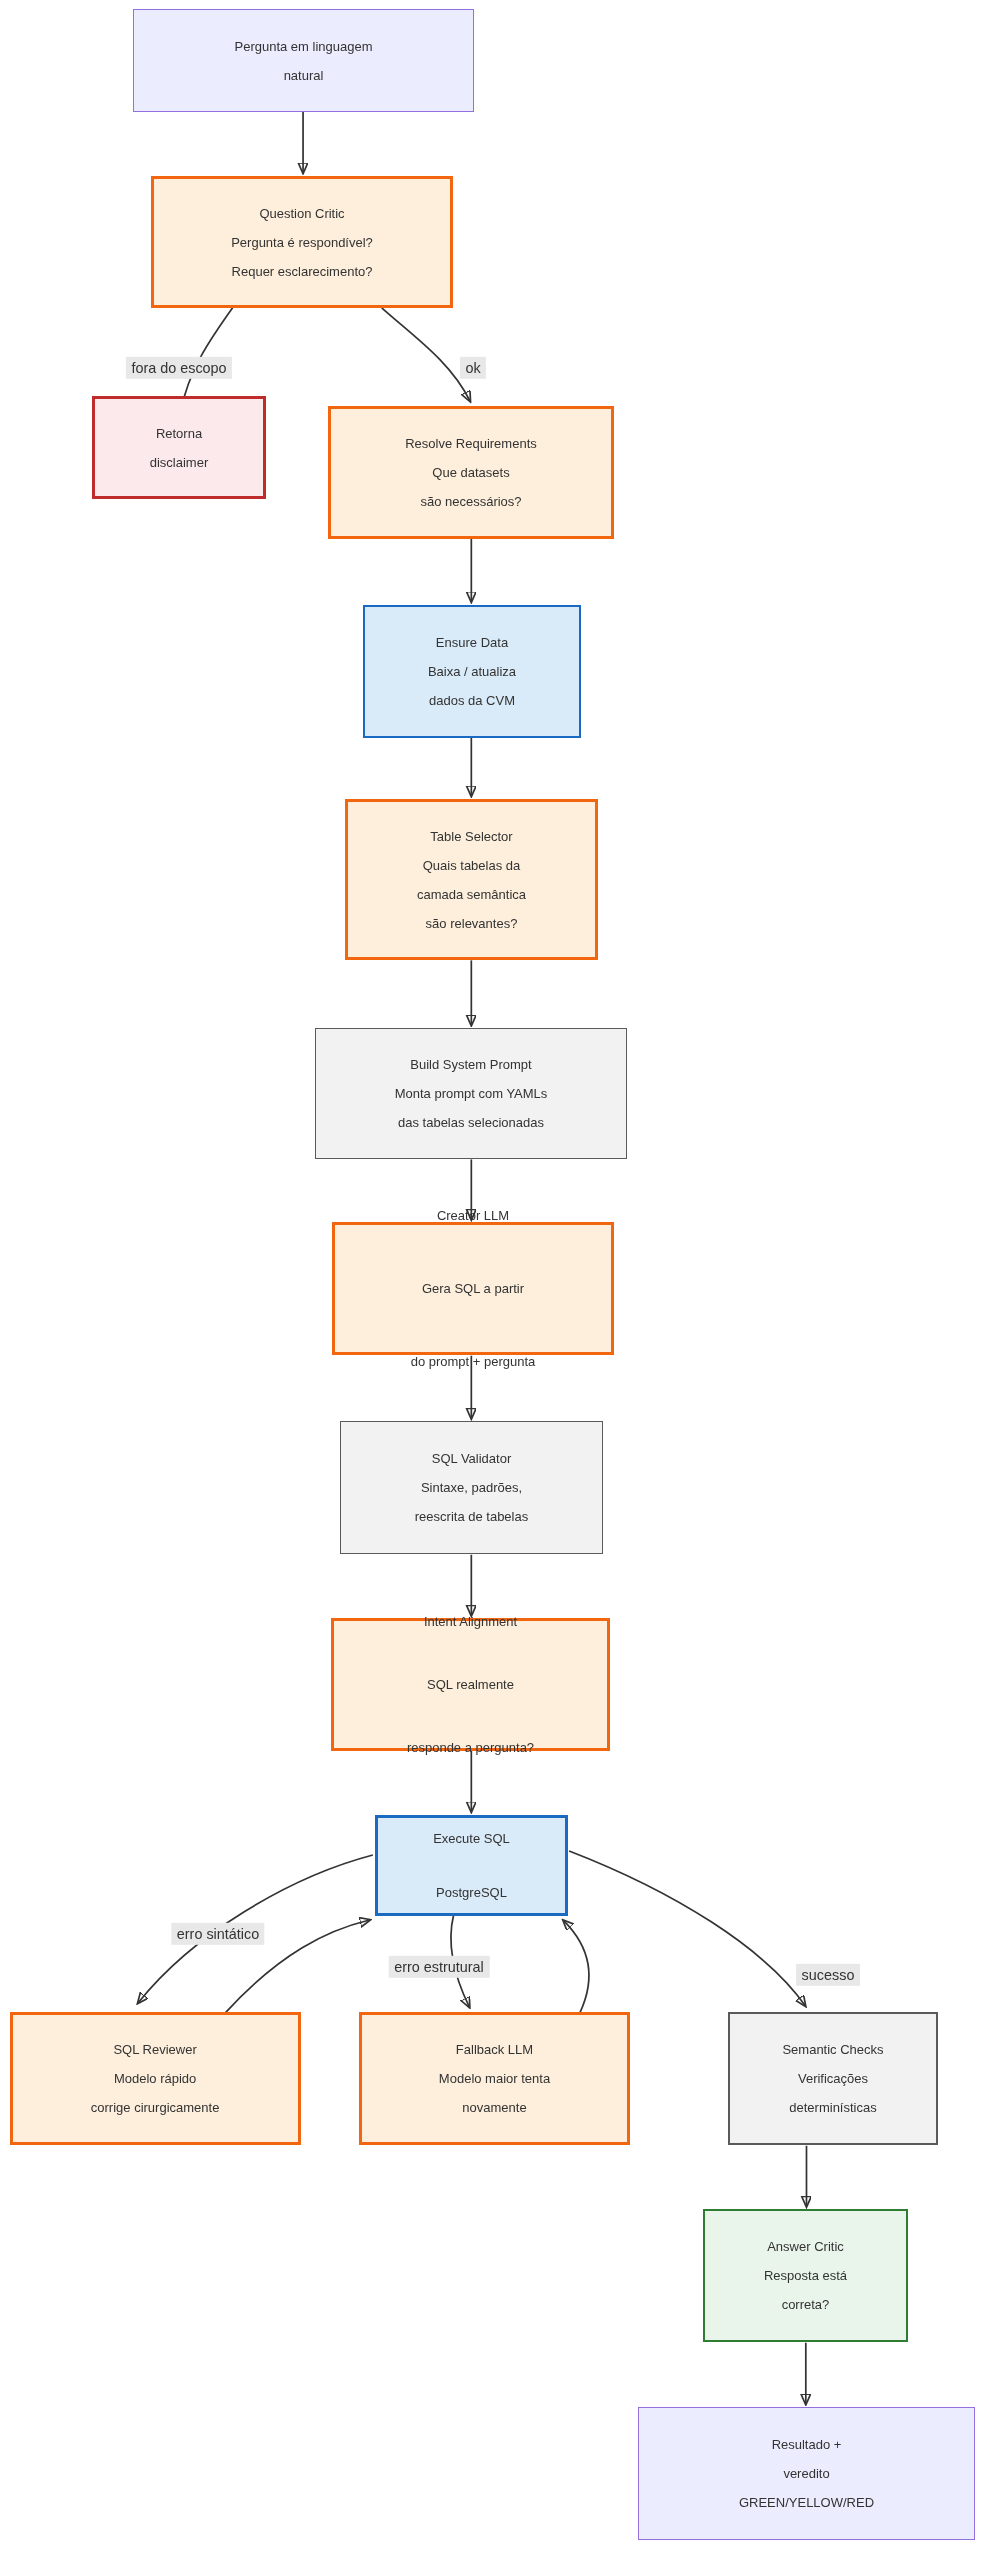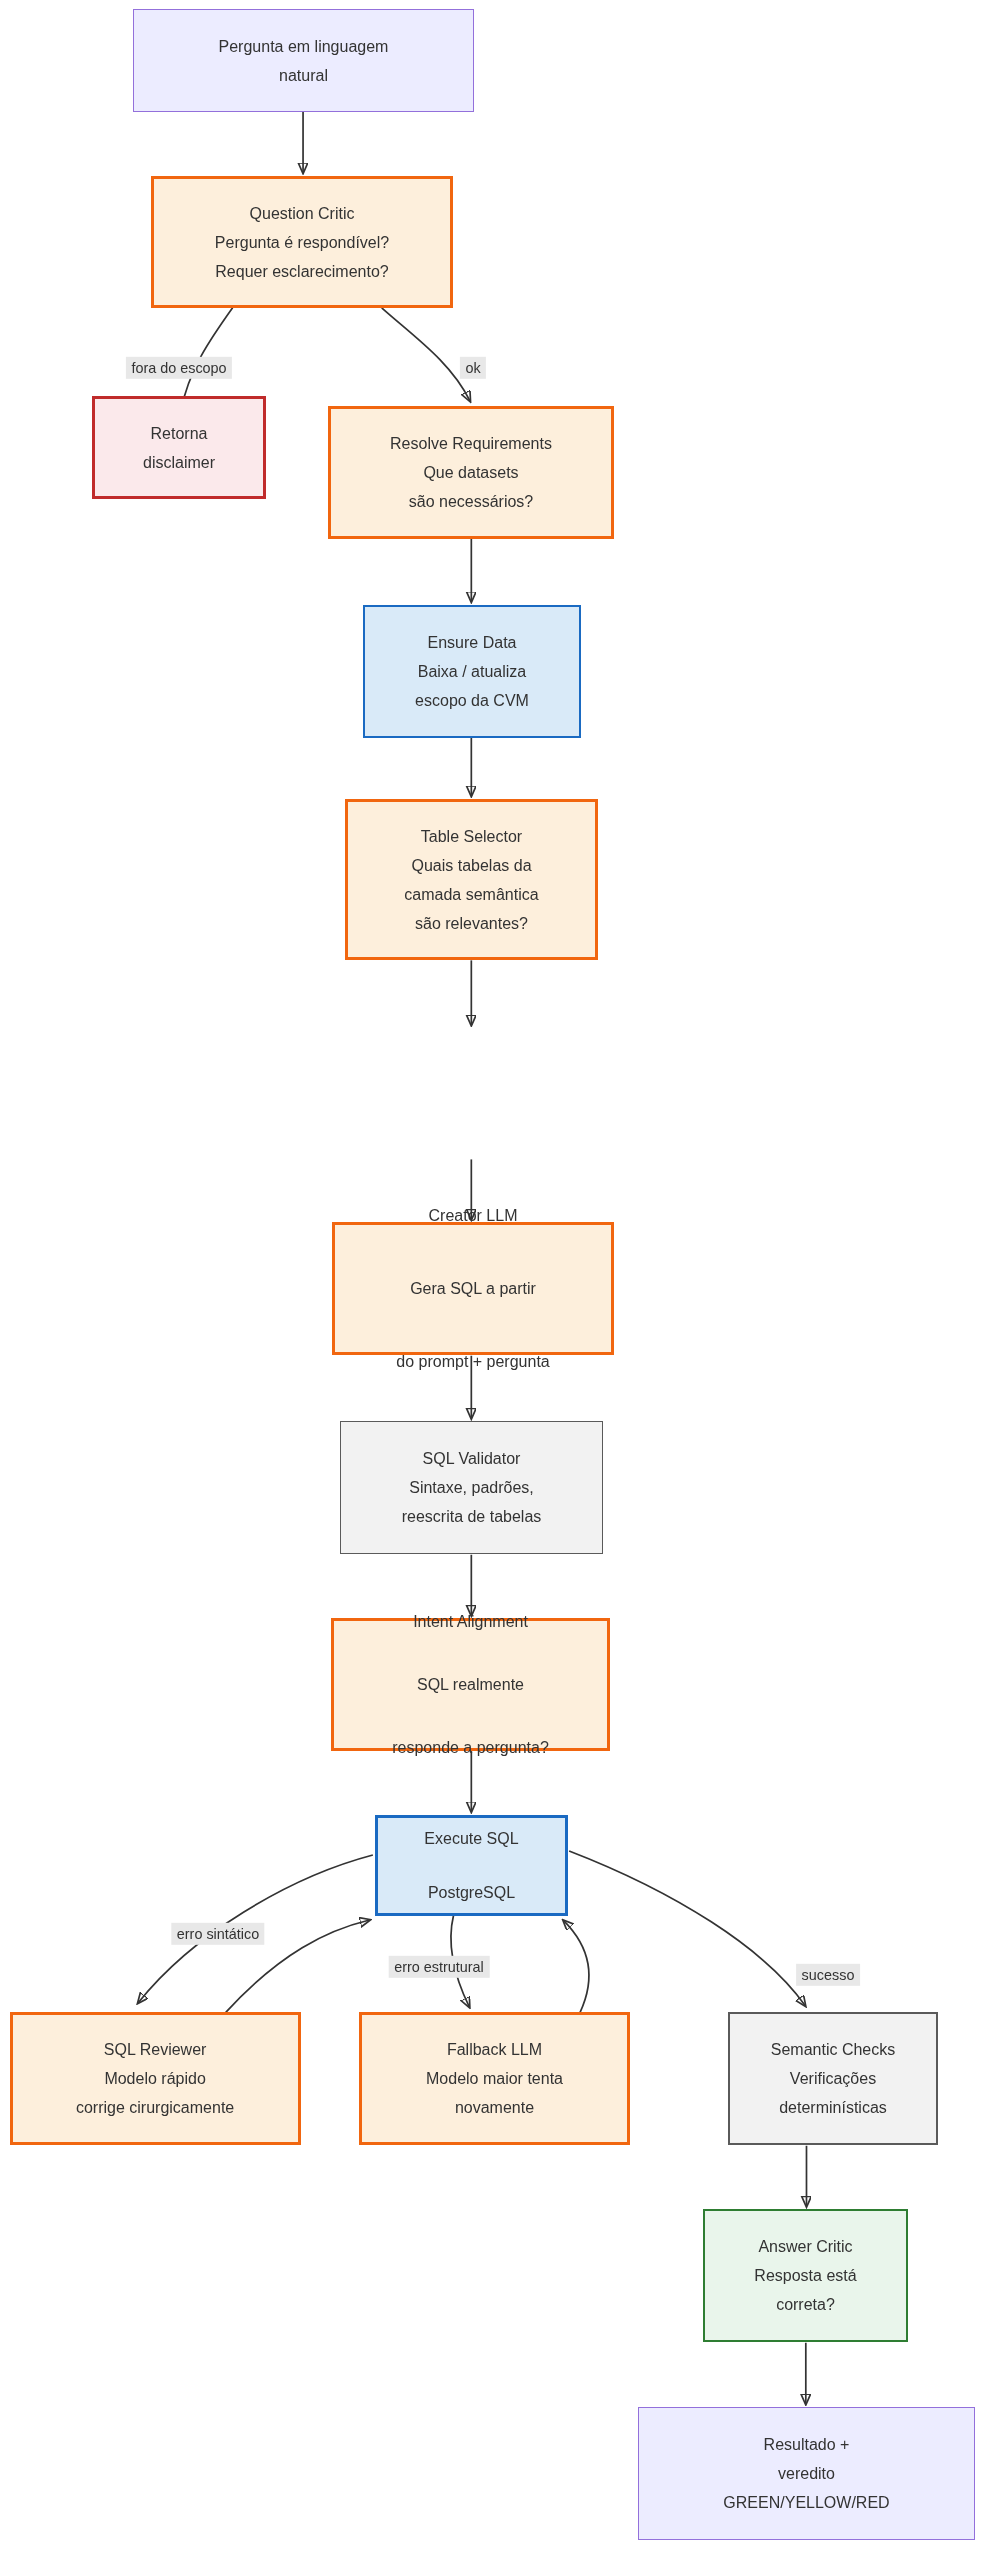--- a/index.html
+++ b/index.html
@@ -6,21 +6,21 @@
   .canvas{
     position:relative;width:996px;height:2576px;background:#ffffff;
     font-family:"Liberation Sans","DejaVu Sans",sans-serif;color:#333333;
     overflow:hidden;
   }
   svg.edges{position:absolute;left:0;top:0;pointer-events:none;}
   svg.edges path{fill:none;stroke:#333333;stroke-width:2.5px;}
   .node{
     position:absolute;box-sizing:border-box;
     display:flex;flex-direction:column;align-items:center;justify-content:center;
-    text-align:center;font-size:16px;line-height:29px;white-space:nowrap;
+    text-align:center;font-size:13px;line-height:29px;white-space:nowrap;
   }
   .kind-lavender{background:#ECECFF;border:1.4px solid #9370DB;}
   .kind-orange{background:#FDEFDC;border:3.4px solid #F1660F;}
   .kind-red{background:#FBE9EB;border:3.4px solid #C02B2B;}
   .kind-blue{background:#D9EAF8;border:2.7px solid #1A6AC2;}
   .thick{border-width:3.4px;}
   .kind-gray{background:#F2F2F2;border:1.4px solid #5A5A5A;}
   .kind-green{background:#E9F5EB;border:2.7px solid #2E7D32;}
   .edge-label{
     position:absolute;transform:translate(-50%,-50%);
@@ -76,30 +76,35 @@
 
   <div class="node kind-orange" style="left:328px;top:406px;width:286px;height:133px;">
     <span>Resolve Requirements</span>
     <span>Que datasets</span>
     <span>são necessários?</span>
   </div>
 
   <div class="node kind-blue" style="left:363px;top:605px;width:218px;height:133px;">
     <span>Ensure Data</span>
     <span>Baixa / atualiza</span>
-    <span>escopo da CVM</span>
+    <span>dados da CVM</span>
   </div>
 
   <div class="node kind-orange" style="left:345px;top:799px;width:253px;height:161px;">
     <span>Table Selector</span>
     <span>Quais tabelas da</span>
     <span>camada semântica</span>
     <span>são relevantes?</span>
   </div>
 
+  <div class="node kind-gray" style="left:315px;top:1028px;width:312px;height:131px;">
+    <span>Build System Prompt</span>
+    <span>Monta prompt com YAMLs</span>
+    <span>das tabelas selecionadas</span>
+  </div>
 
   <div class="node kind-orange" style="left:332px;top:1222px;width:282px;height:133px;gap:44px;">
     <span>Creator LLM</span>
     <span>Gera SQL a partir</span>
     <span>do prompt + pergunta</span>
   </div>
 
   <div class="node kind-gray" style="left:340px;top:1421px;width:263px;height:133px;">
     <span>SQL Validator</span>
     <span>Sintaxe, padrões,</span>

